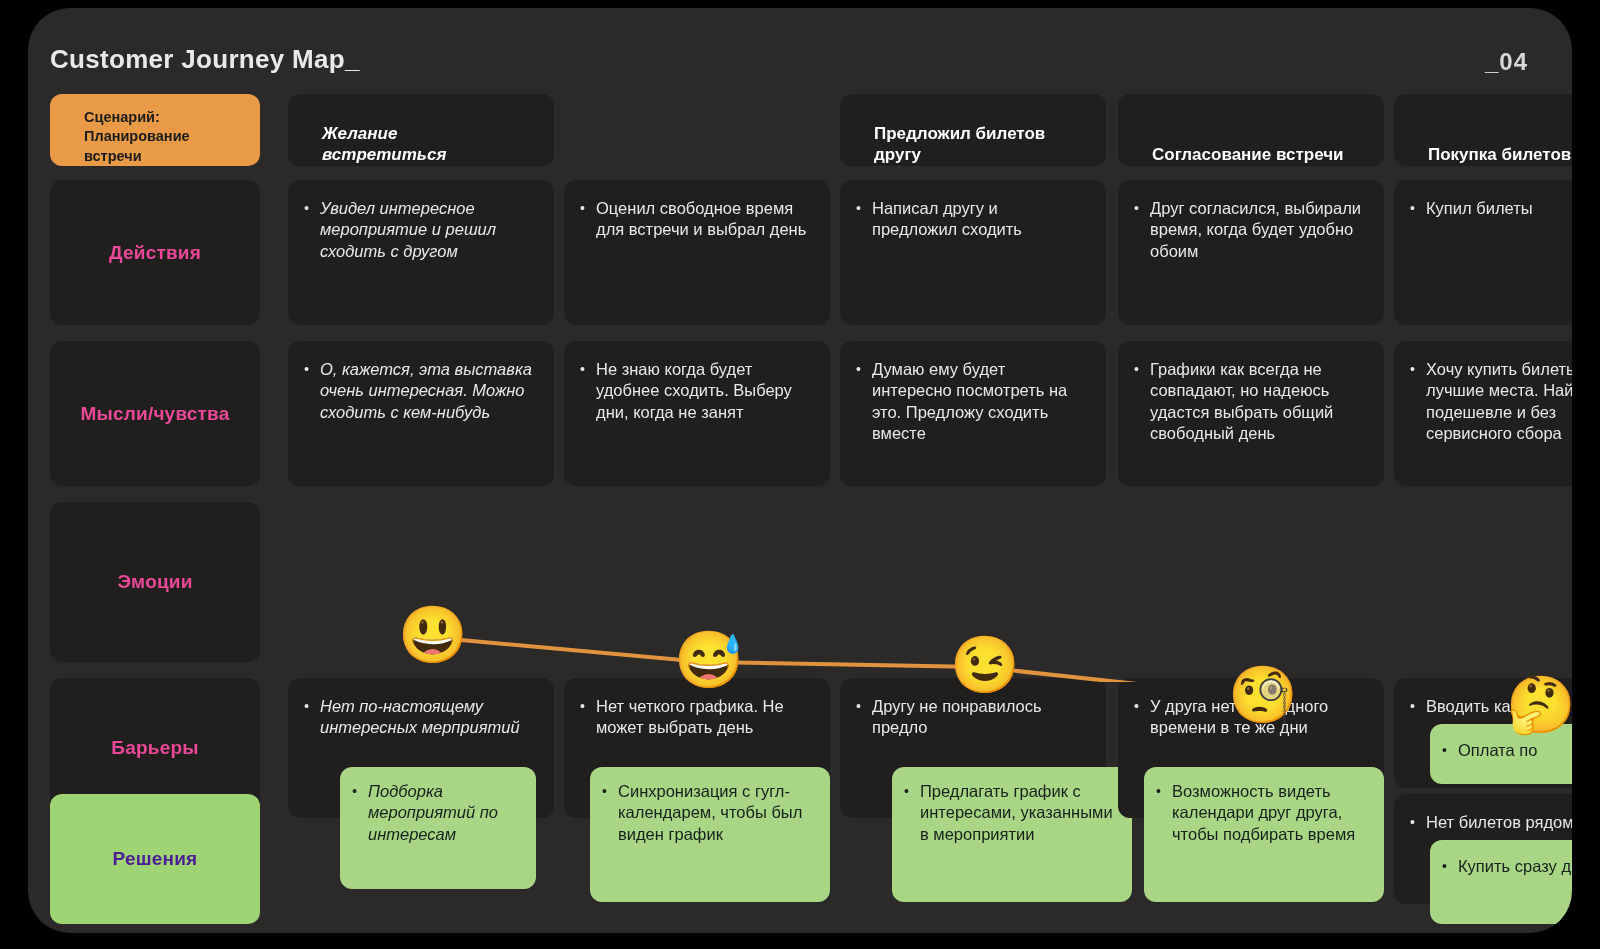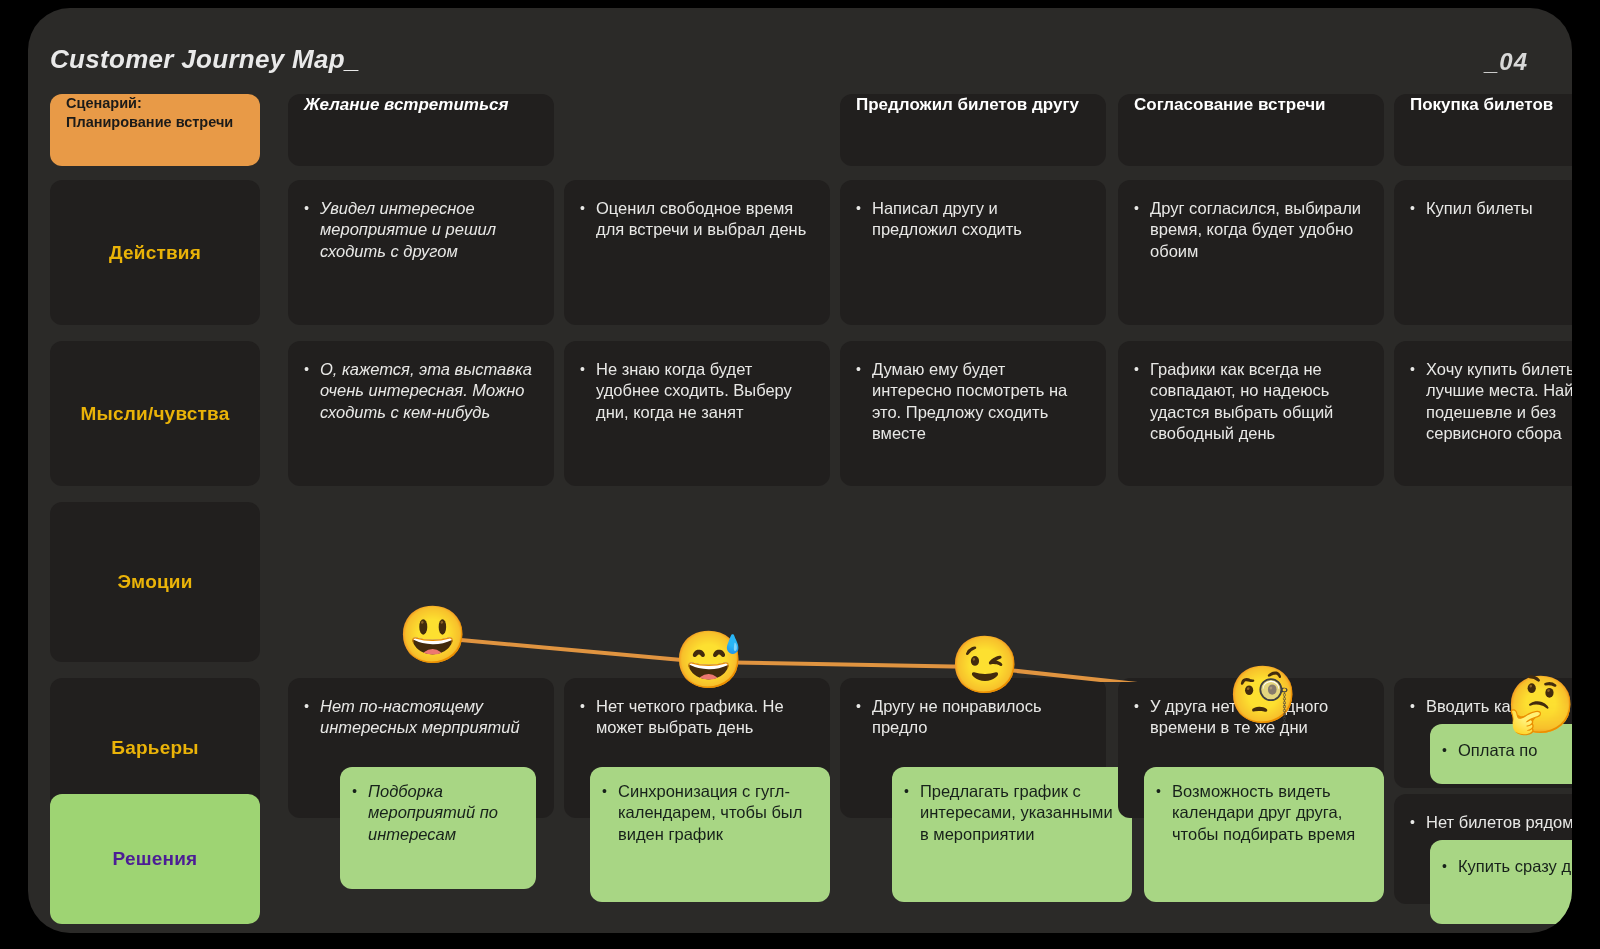--- a/index.html
+++ b/index.html
@@ -23,21 +23,20 @@
     overflow: hidden;
   }
 
   
   #header {
     position: absolute;
     left: 22px;
     top: 36px;
     width: 1500px;
     height: 40px;
-    font-style: italic;
   }
   #page-title {
     position: absolute;
     left: 0; top: 0;
     font-size: 26px;
     font-weight: 700;
     color: #e9e9e9;
     letter-spacing: 0.3px;
     white-space: nowrap;
   }
@@ -85,22 +84,22 @@
   .hdr      { top: 0;   height: 72px; }
   .card.actions   { top: 86px;  height: 145px; }
   .card.thoughts  { top: 247px; height: 145px; }
   .card.emotions  { top: 408px; height: 160px; }
   .card.barriers  { top: 584px; height: 140px; }
   .card.solutions { top: 700px; height: 130px; }
 
   
   .hdr-card {
     display: flex;
-    align-items: flex-start;
-    padding: 0 16px;
+    align-items: flex-end;
+    padding: 0 34px;
   }
   .hdr-card .txt {
     font-size: 17px;
     font-weight: 700;
     color: #ffffff;
     line-height: 1.28;
   }
 
   
   .scenario {
@@ -116,21 +115,21 @@
   
   .rowlabel {
     display: flex;
     align-items: center;
     justify-content: center;
     text-align: center;
   }
   .rowlabel .txt {
     font-size: 19px;
     font-weight: 700;
-    color: #eab308;
+    color: #ec4899;
     letter-spacing: 0.2px;
   }
   .rowlabel.green {
     background: #9ed473 !important;
   }
   .rowlabel.green .txt { color: #4c1d95; }
 
   
   .bullets { padding: 18px 20px 10px 16px; }
   .bullet {

